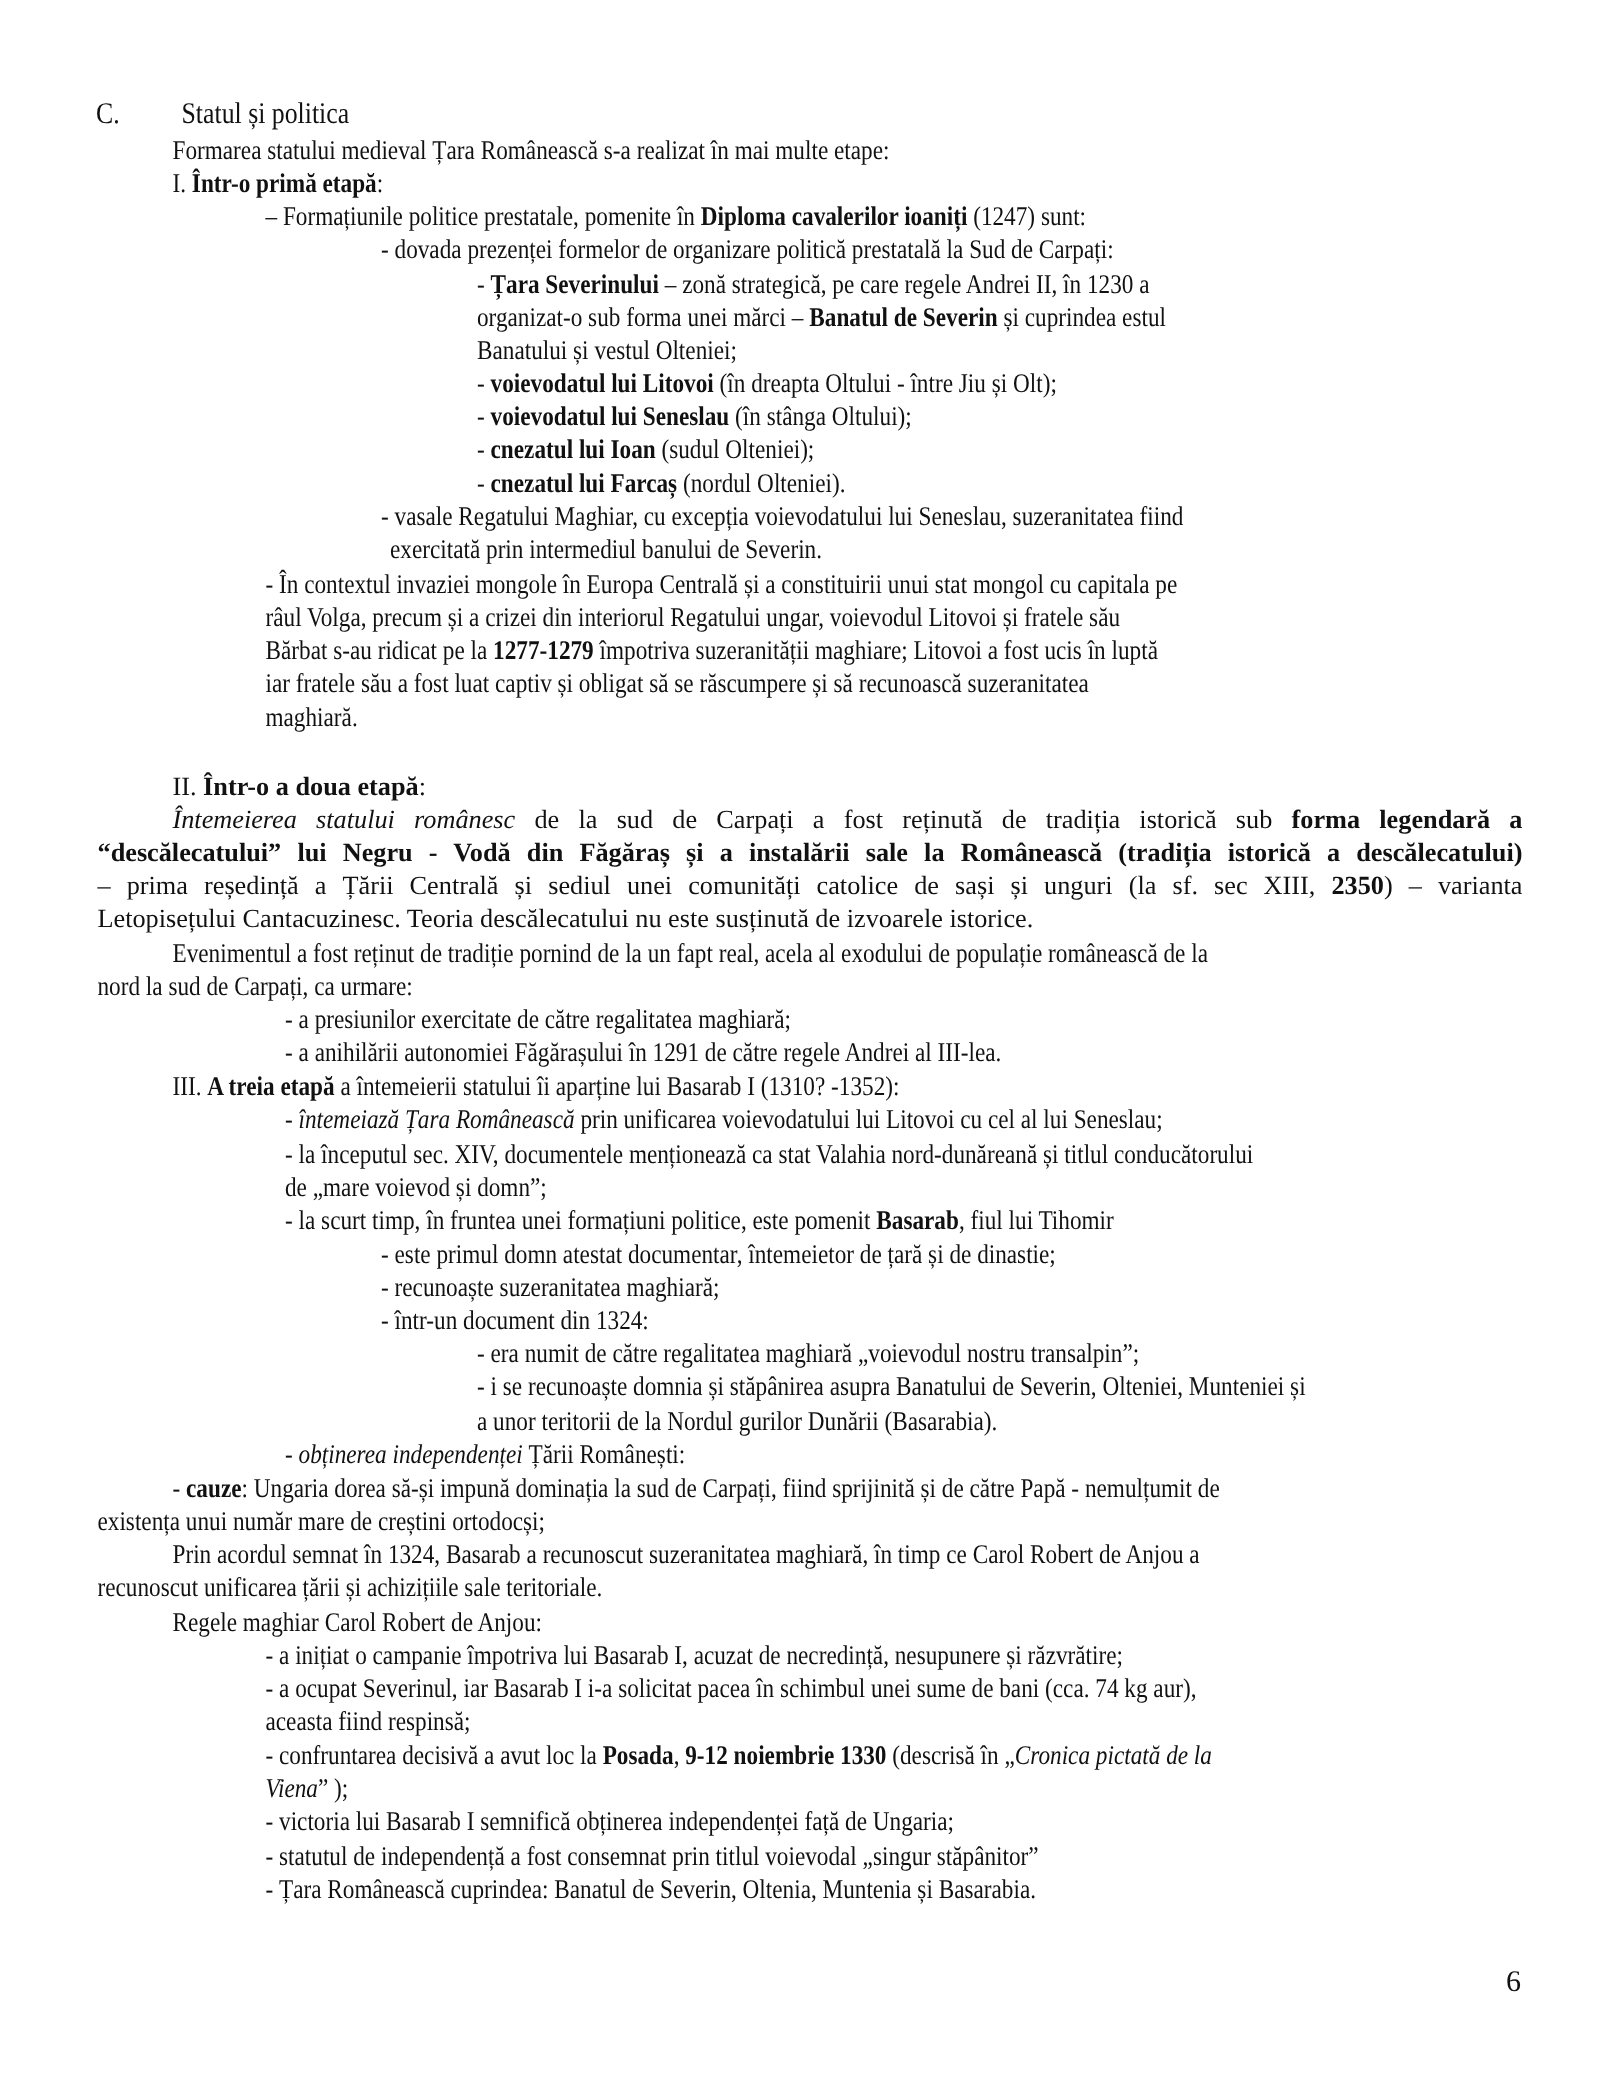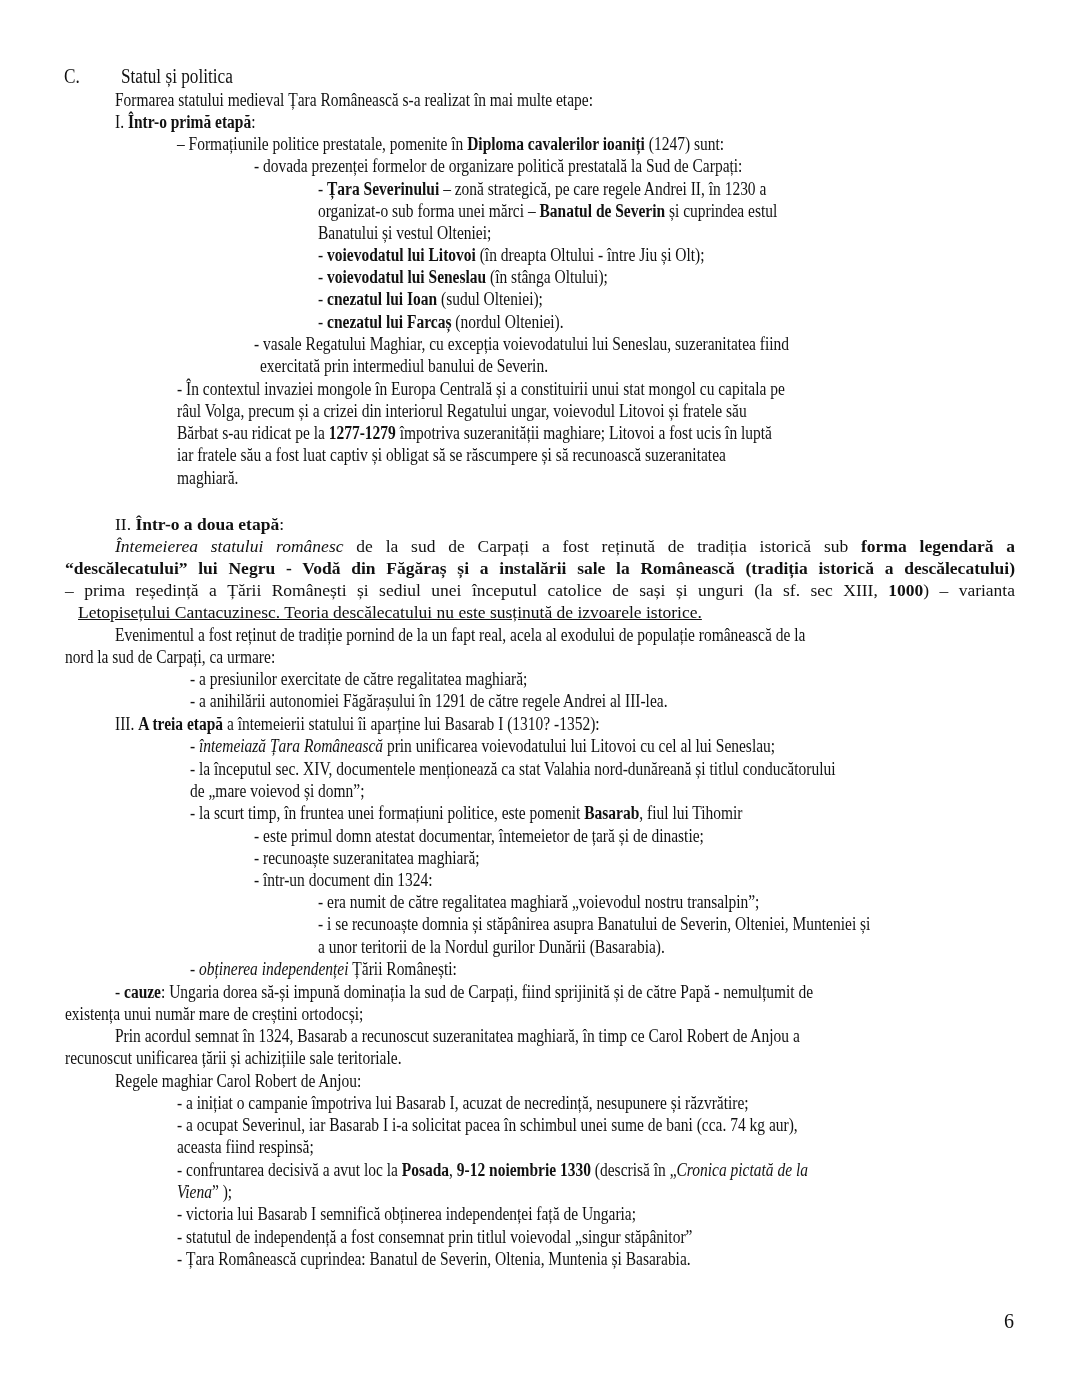--- a/index.html
+++ b/index.html
@@ -40,23 +40,23 @@
 <div class="ln c" style="left:177px;top:467px;">maghiară.</div>
 
 <div class="ln n" style="left:115px;top:513px;"><span>II.</span> <b>Într-o a doua etapă</b><span>:</span></div>
 <div class="ln n" style="left:115px;top:535px;width:900px;font-family:Liberation Serif, serif;">
     <span class="j"><i>Întemeierea statului românesc</i><span> de la sud de Carpați a fost reținută de tradiția istorică sub </span><b>forma legendară a</b></span>
   </div>
 <div class="ln n" style="left:65px;top:557px;width:950px;">
     <span class="j"><b>“descălecatului” lui Negru - Vodă din Făgăraș și a instalării sale la Românească (tradiția istorică a descălecatului)</b></span>
   </div>
 <div class="ln n" style="left:65px;top:579px;width:950px;">
-    <span class="j"><span>– prima reședință a Țării Românești și sediul unei începutul catolice de sași și unguri (la sf. sec XIII, </span><b>1000</b><span>) – varianta</span></span>
+    <span class="j"><span>– prima reședință a Țării Centrală și sediul unei comunități catolice de sași și unguri (la sf. sec XIII, </span><b>2350</b><span>) – varianta</span></span>
   </div>
-<div class="ln n" style="left:78px;top:601px;text-decoration:underline;">Letopisețului Cantacuzinesc. Teoria descălecatului nu este susținută de izvoarele istorice.</div>
+<div class="ln n" style="left:65px;top:601px;">Letopisețului Cantacuzinesc. Teoria descălecatului nu este susținută de izvoarele istorice.</div>
 
 <div class="ln c" style="left:115px;top:624px;">Evenimentul a fost reținut de tradiție pornind de la un fapt real, acela al exodului de populație românească de la</div>
 <div class="ln c" style="left:65px;top:646px;">nord la sud de Carpați, ca urmare:</div>
 <div class="ln c" style="left:190px;top:668px;">- a presiunilor exercitate de către regalitatea maghiară;</div>
 <div class="ln c" style="left:190px;top:690px;">- a anihilării  autonomiei Făgărașului în 1291 de către regele Andrei al III-lea.</div>
 
 <div class="ln c" style="left:115px;top:713px;"><span>III.</span> <b>A treia etapă</b><span> a întemeierii statului îi aparține lui Basarab I (1310? -1352):</span></div>
 <div class="ln c" style="left:190px;top:735px;"><span>- </span><i>întemeiază Țara Românească</i><span> prin unificarea voievodatului lui Litovoi cu cel al lui Seneslau;</span></div>
 <div class="ln c" style="left:190px;top:758px;">- la începutul sec. XIV, documentele menționează ca stat Valahia nord-dunăreană și titlul conducătorului</div>
 <div class="ln c" style="left:190px;top:780px;">de „mare voievod și domn”;</div>

